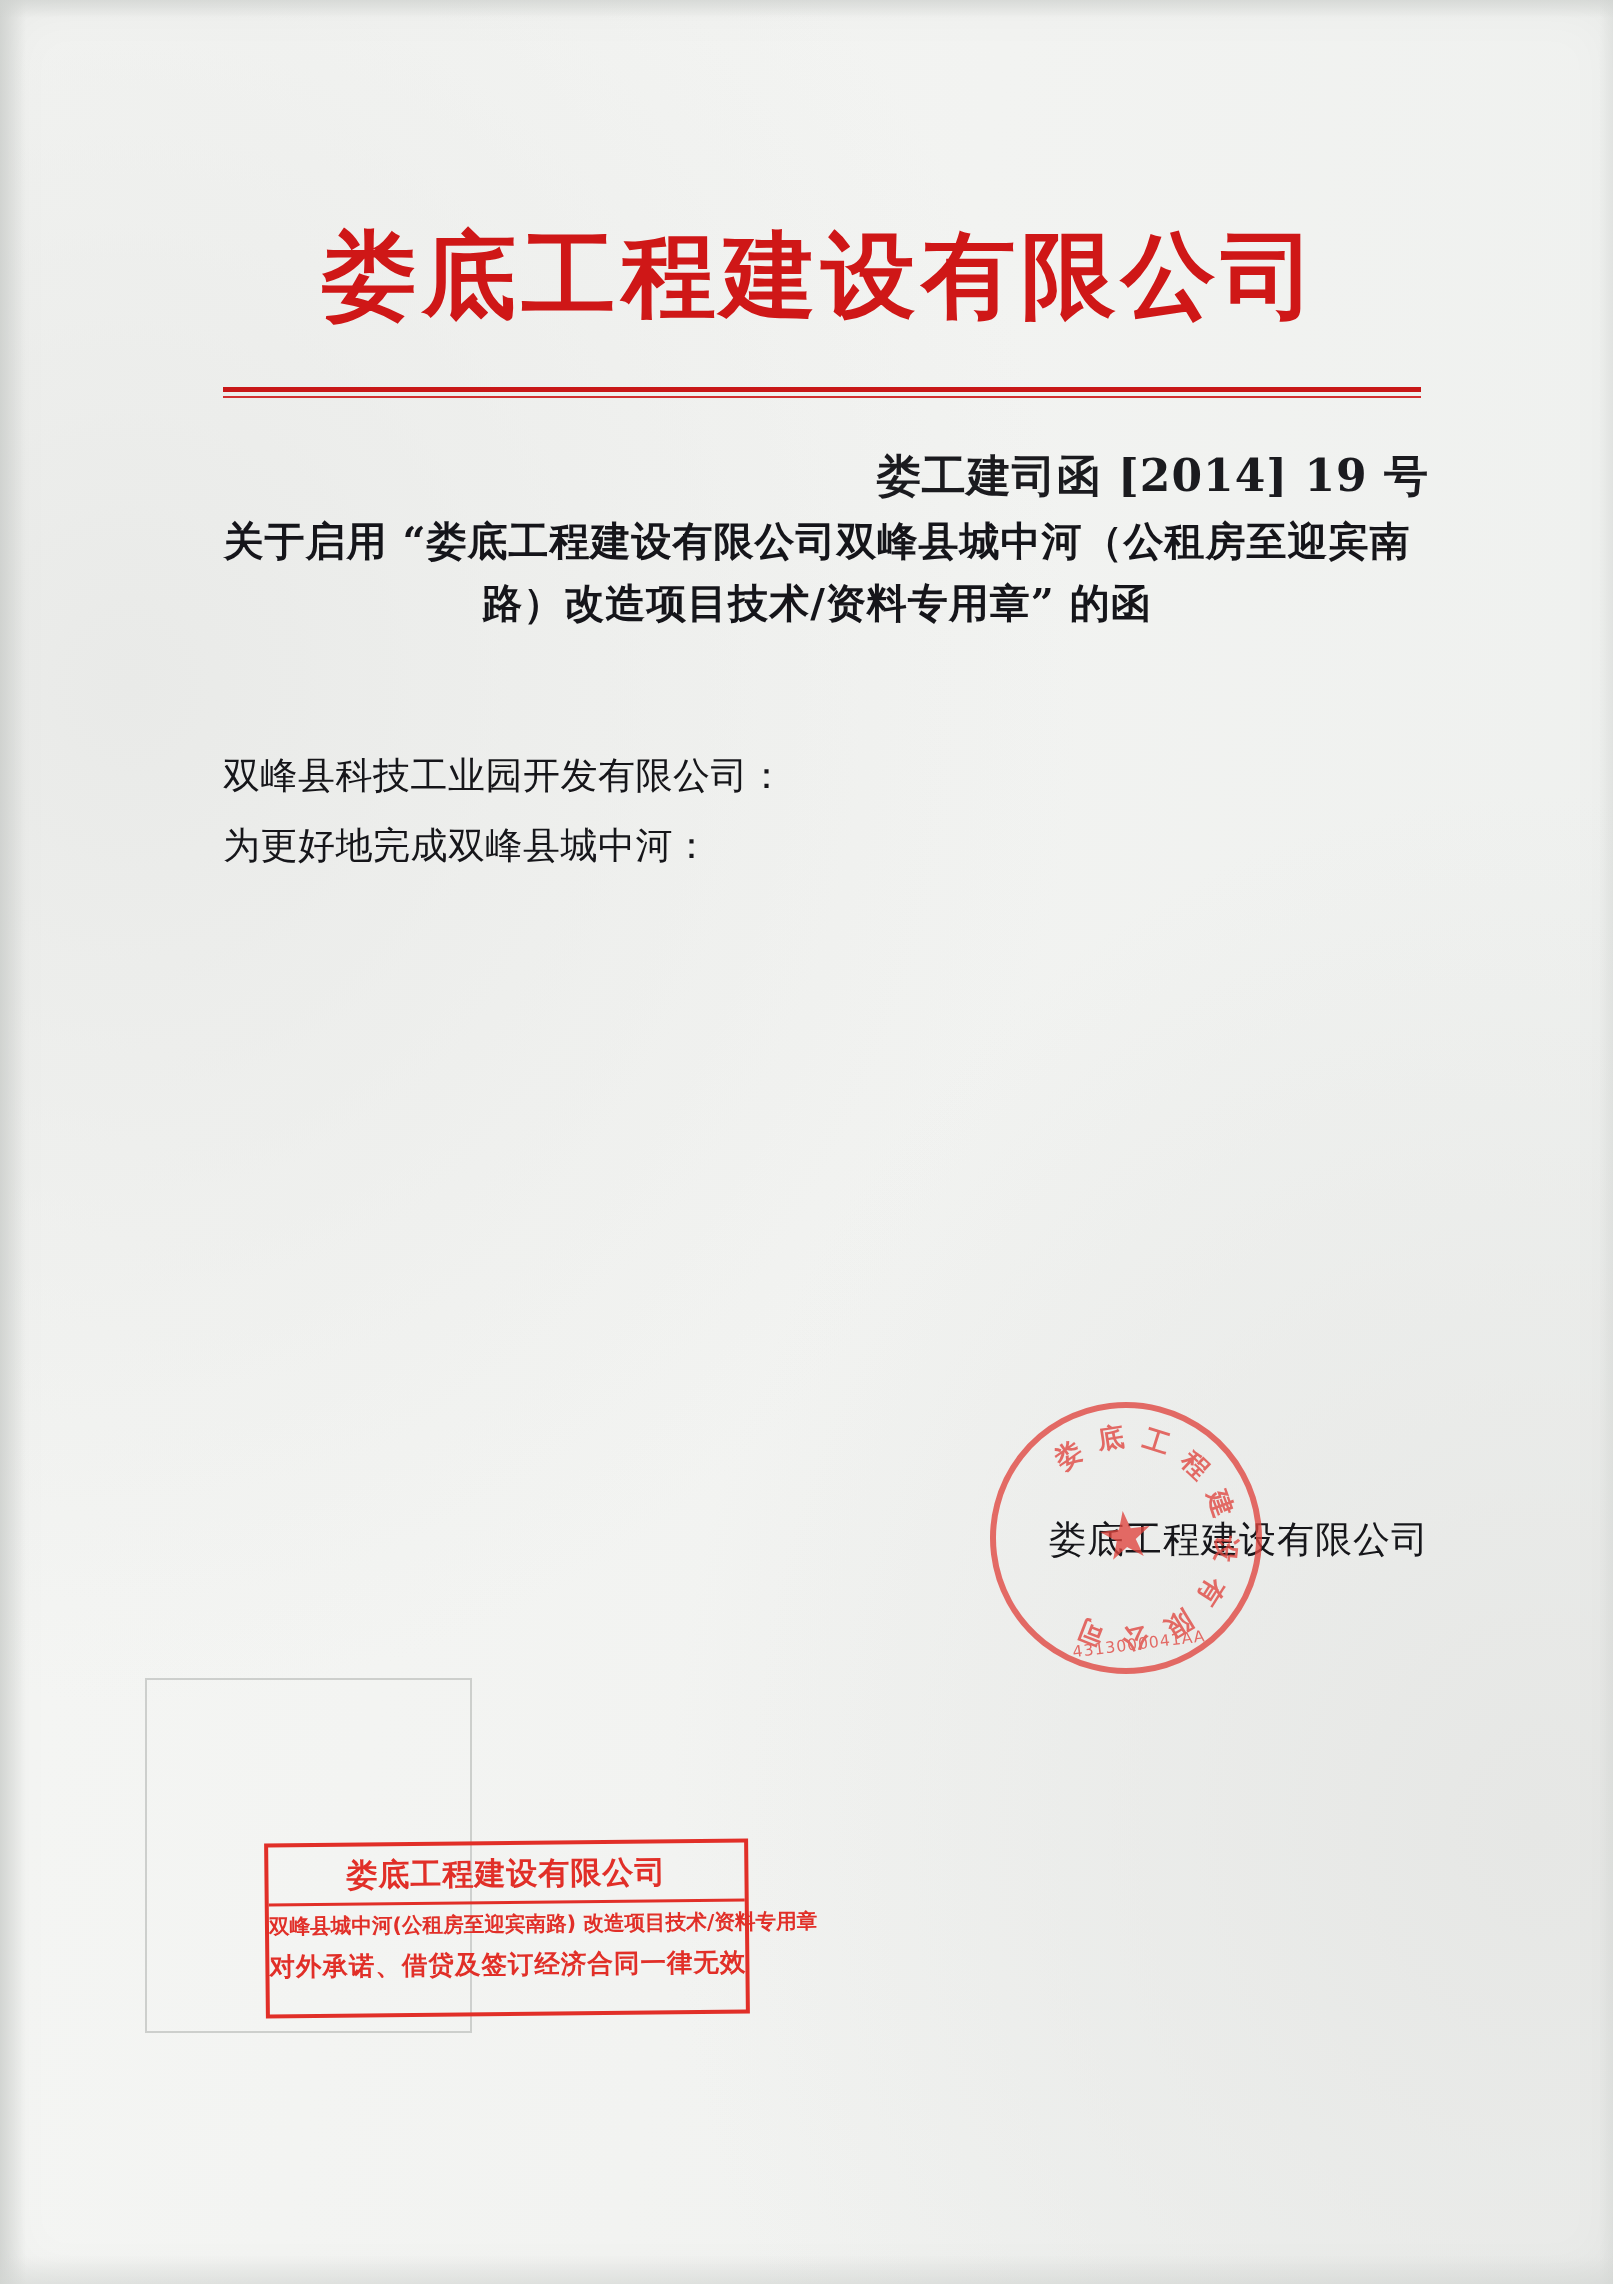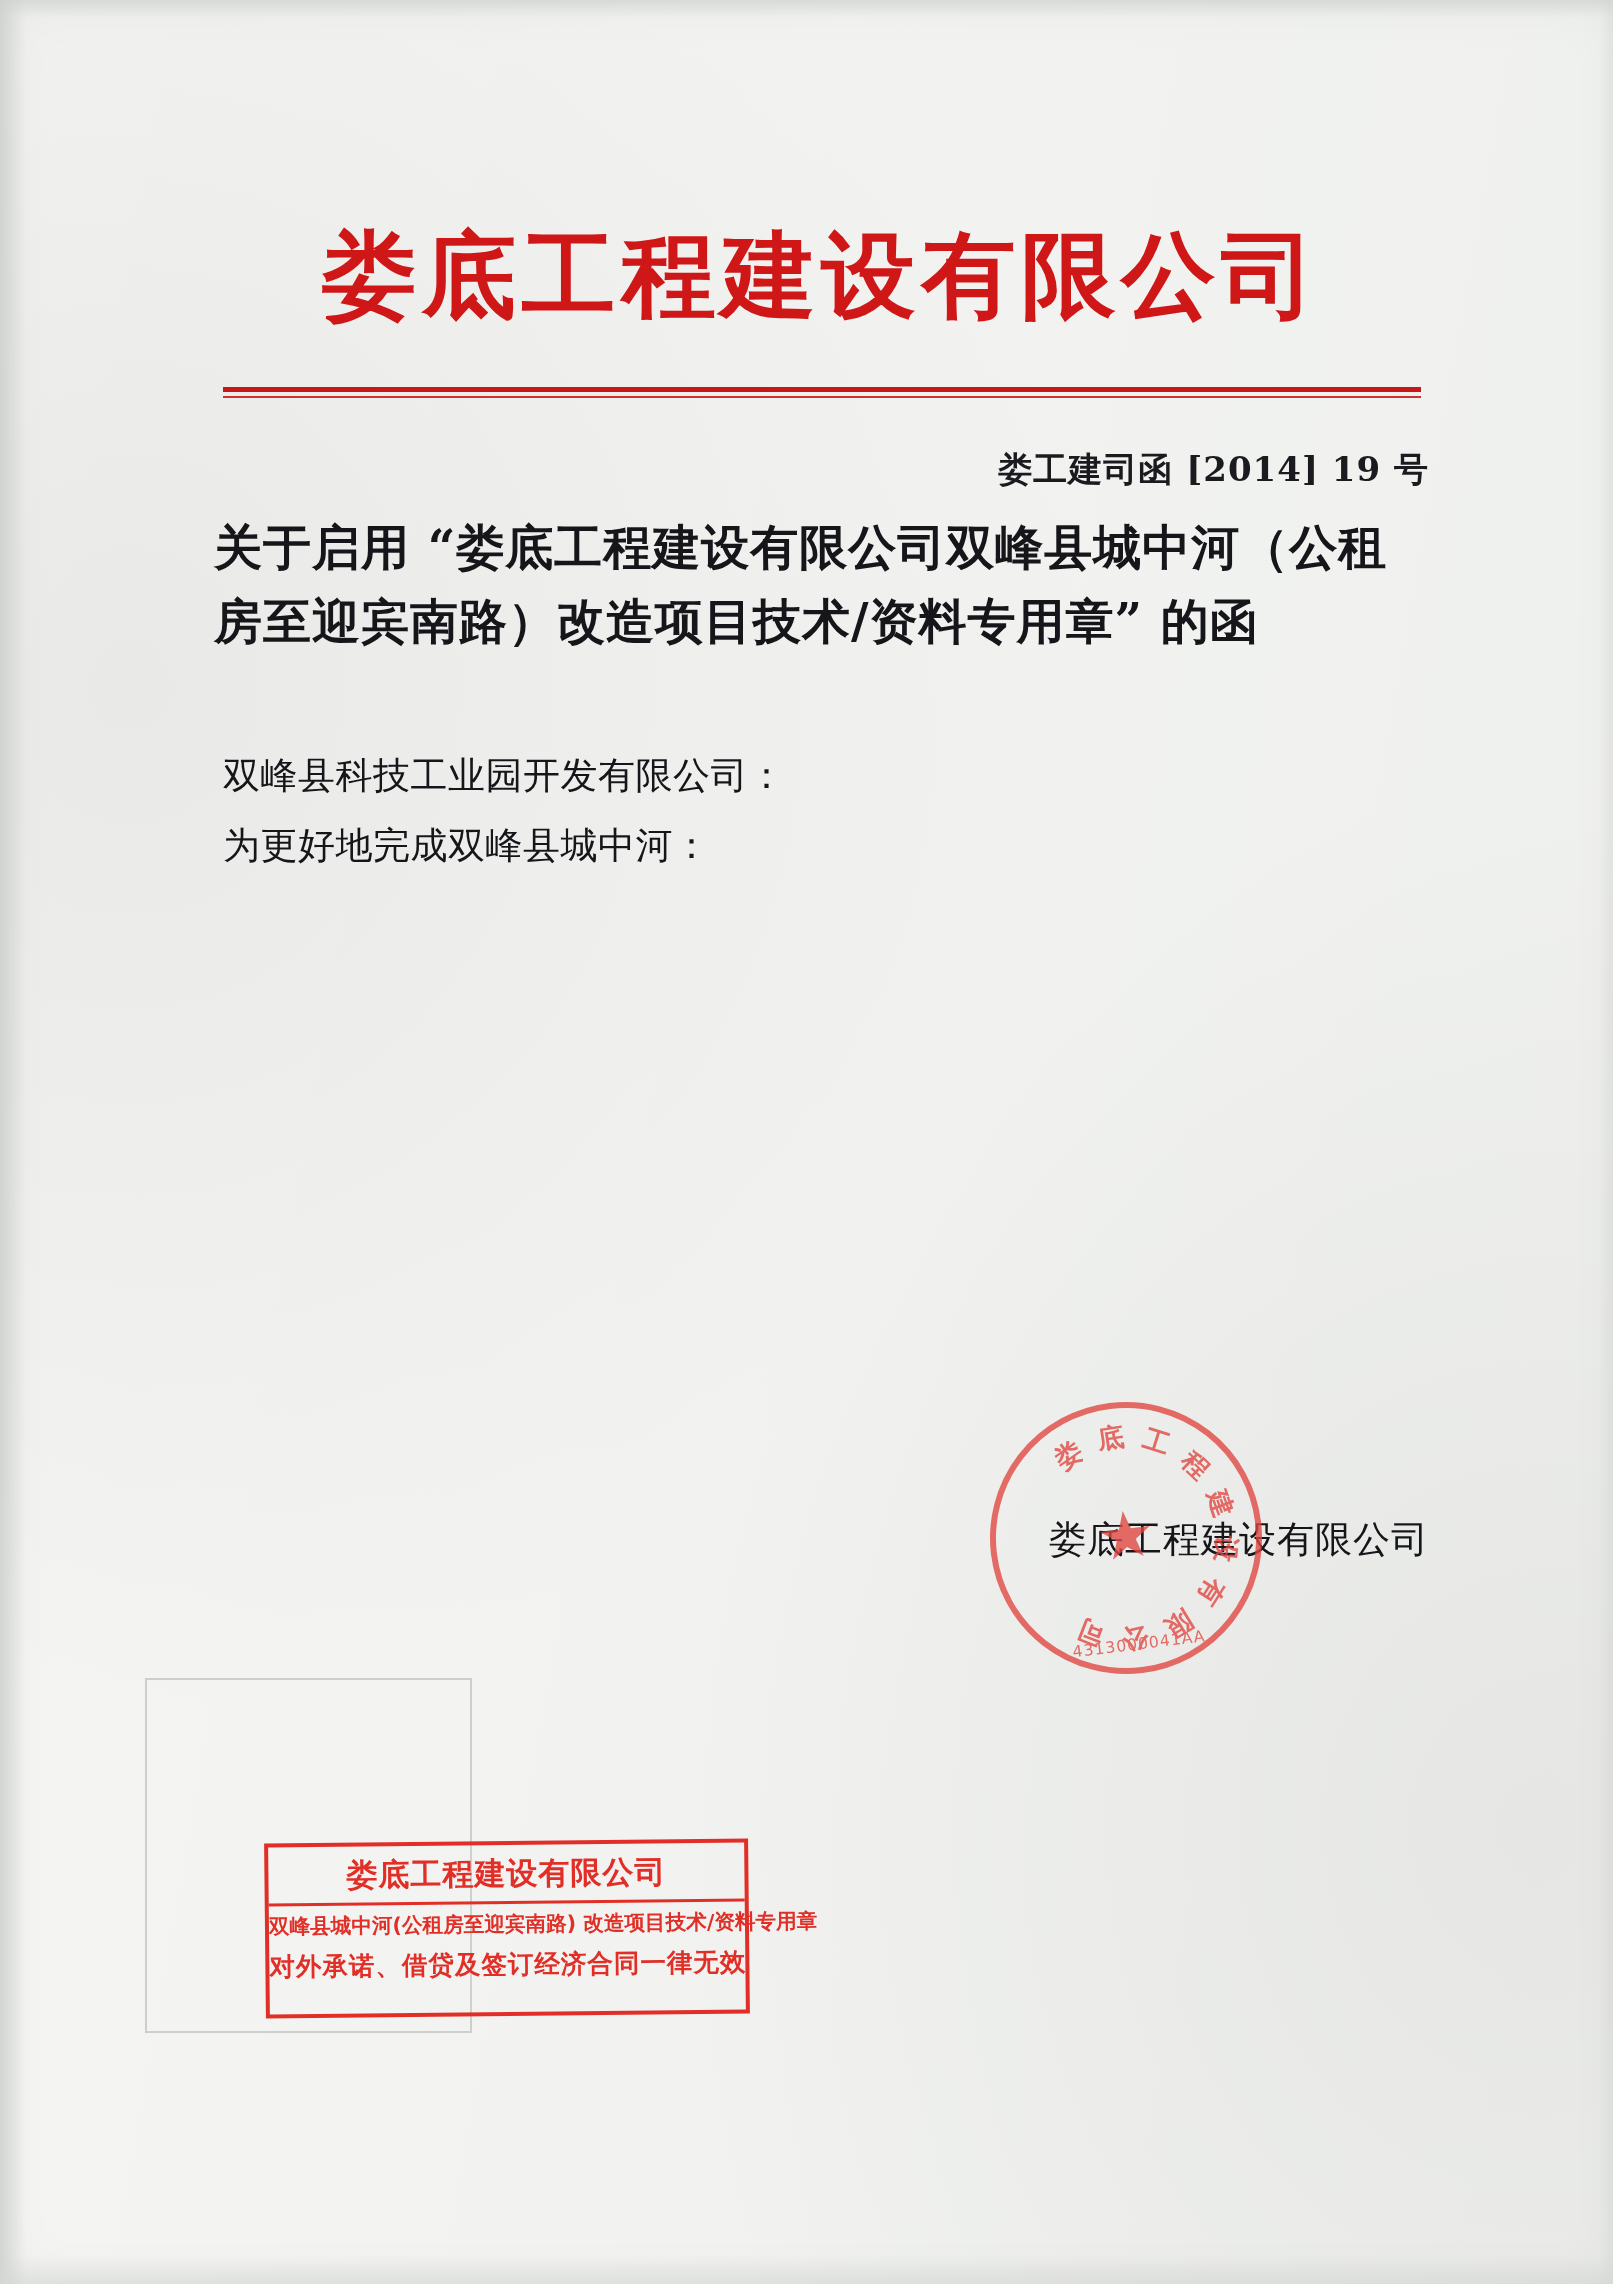--- a/index.html
+++ b/index.html
@@ -77,34 +77,34 @@
   .rule-thin {
     margin-top: 3.9px;
     height: 2px;
     background: #d23030;
   }
 
   .doc-number {
     position: absolute;
     right: 192px;
     top: 447px;
-    font-size: 34px;
+    font-size: 44px;
     font-weight: bold;
     color: #1b1b1f;
     letter-spacing: 1px;
     white-space: nowrap;
   }
 
   .subject {
     position: absolute;
     left: 214px;
     top: 510px;
     width: 1206px;
-    text-align: left;
-    font-size: 48px;
+    text-align: center;
+    font-size: 40px;
     font-weight: bold;
     color: #15151a;
     line-height: 1.55;
     letter-spacing: 1px;
   }
 
   .body {
     position: absolute;
     left: 223px;
     top: 745px;

